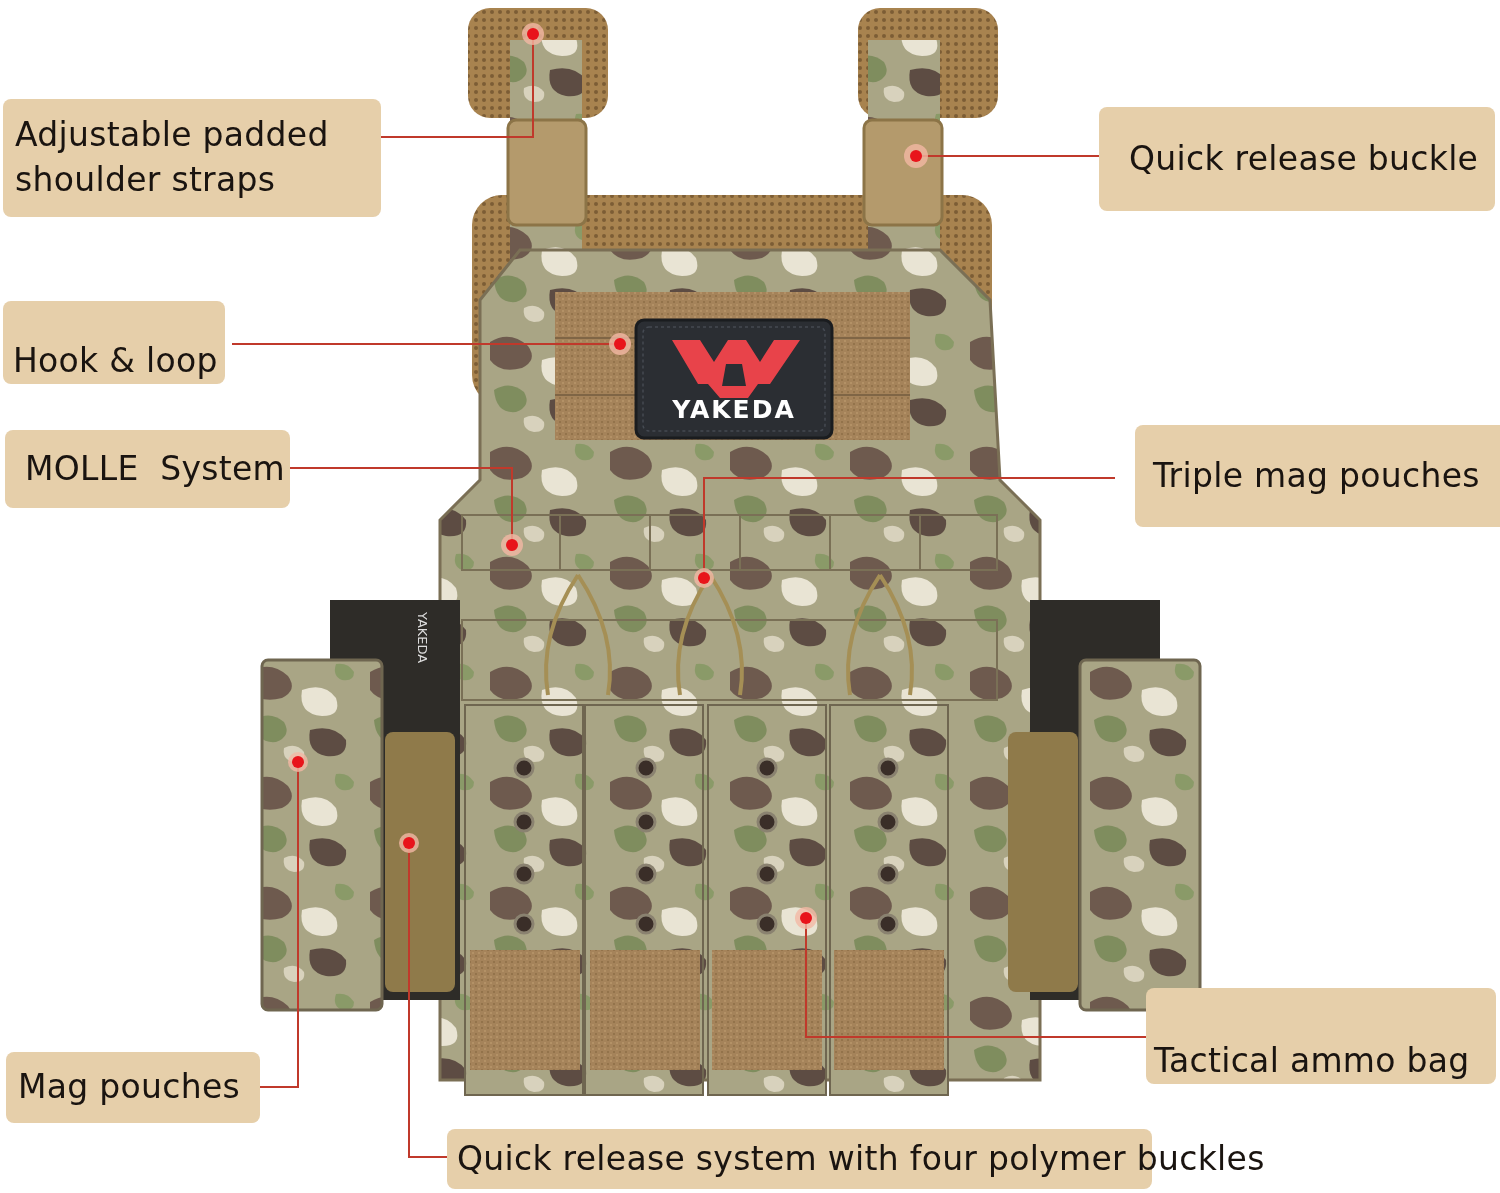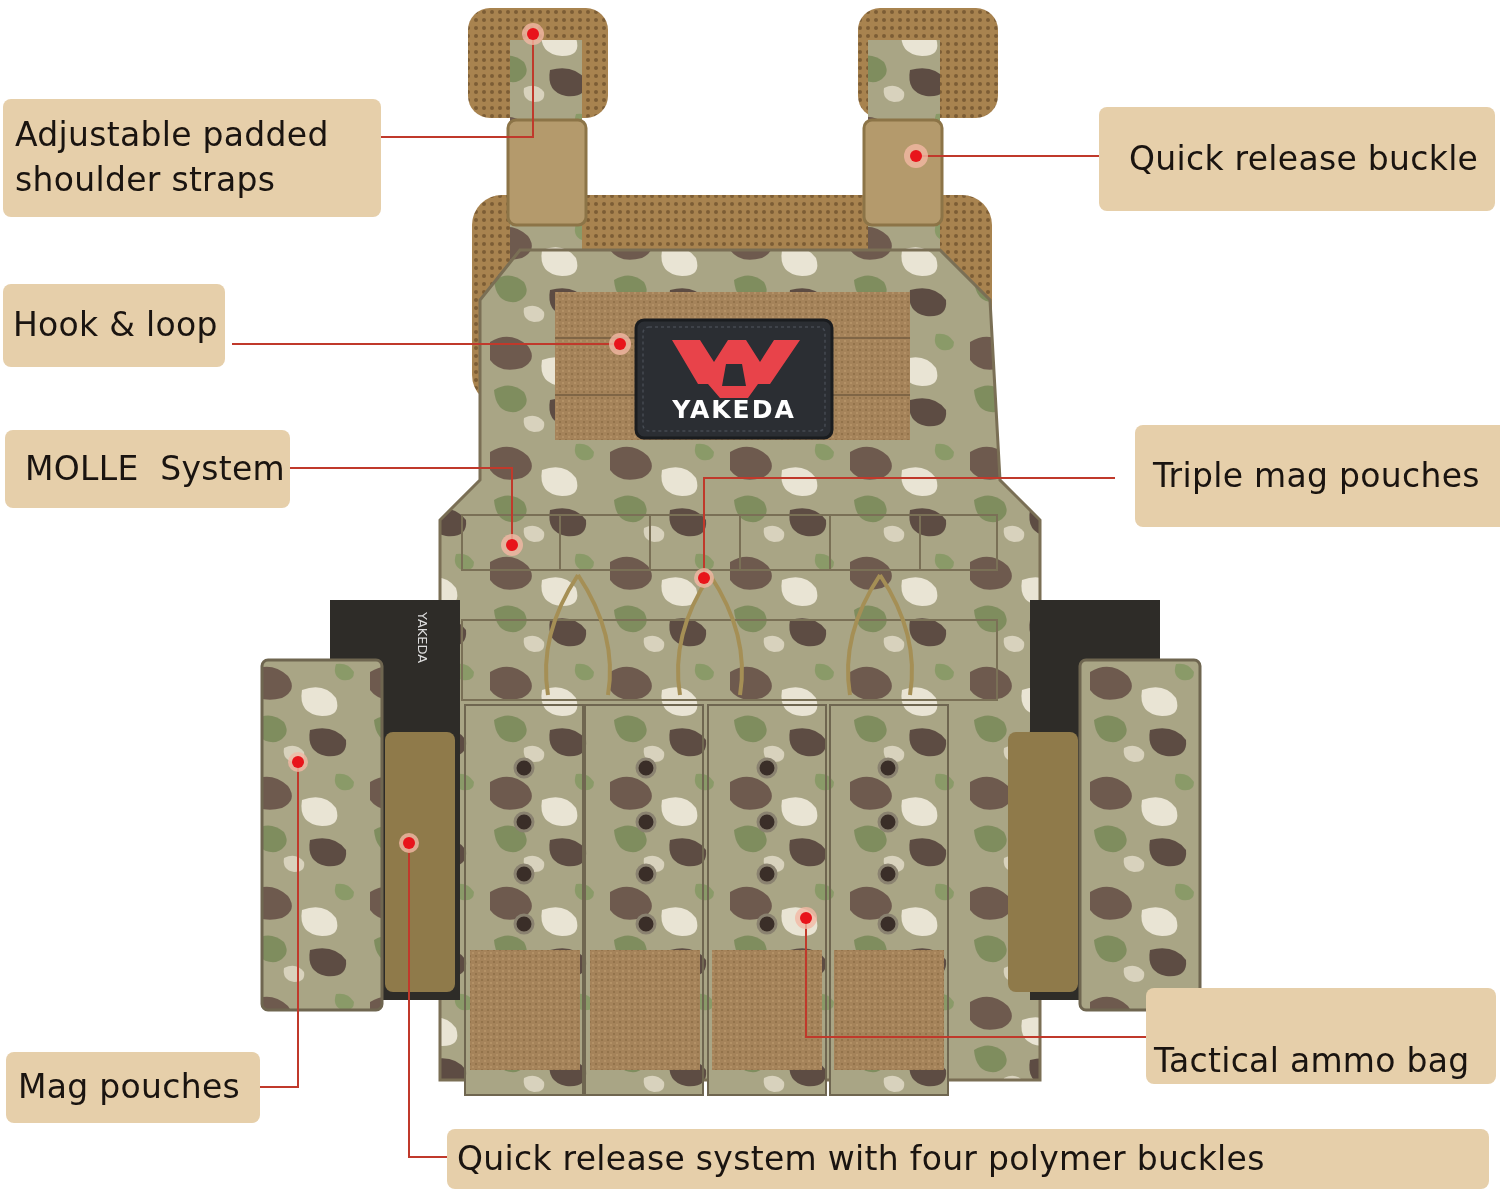--- a/index.html
+++ b/index.html
@@ -170,37 +170,37 @@
 
   <div class="label" style="left:3px;top:99px;width:378px;height:118px;padding-left:12px;">
     <span>Adjustable padded
 shoulder straps</span>
   </div>
 
   <div class="label" style="left:1099px;top:107px;width:396px;height:104px;padding-left:30px;">
     <span>Quick release buckle</span>
   </div>
 
-  <div class="label" style="left:3px;top:284px;width:222px;height:83px;padding-left:10px;">
+  <div class="label" style="left:3px;top:301px;width:222px;height:83px;padding-left:10px;align-items:flex-end;">
     <span>Hook &amp; loop</span>
   </div>
 
   <div class="label" style="left:5px;top:430px;width:285px;height:78px;padding-left:20px;">
     <span>MOLLE  System</span>
   </div>
 
   <div class="label" style="left:1115px;top:425px;width:382px;height:102px;padding-left:18px;margin-left:20px;">
     <span>Triple mag pouches</span>
   </div>
 
   <div class="label" style="left:1146px;top:988px;width:350px;height:96px;padding-left:8px;align-items:flex-end;">
     <span>Tactical ammo bag</span>
   </div>
 
   <div class="label" style="left:6px;top:1052px;width:254px;height:71px;">
     <span>Mag pouches</span>
   </div>
 
-  <div class="label" style="left:447px;top:1129px;width:1042px;height:60px;padding-left:10px;">
+  <div class="label" style="left:447px;top:1129px;width:705px;height:60px;padding-left:10px;">
     <span>Quick release system with four polymer buckles</span>
   </div>
 
 </div>
 
 </body></html>

